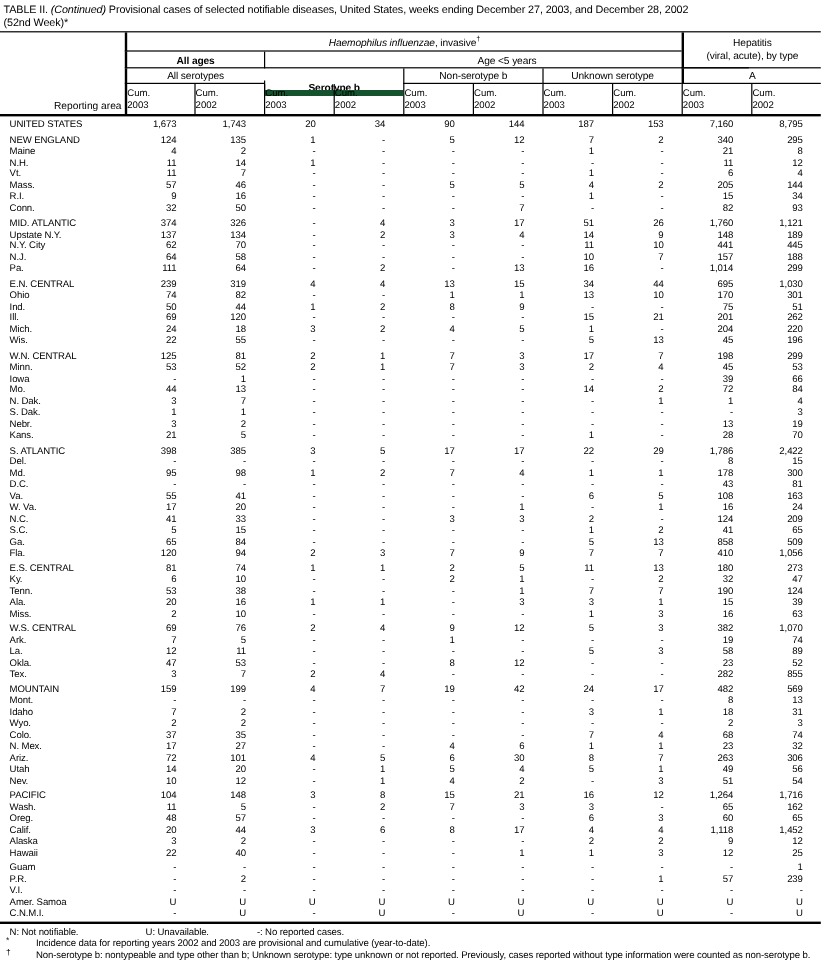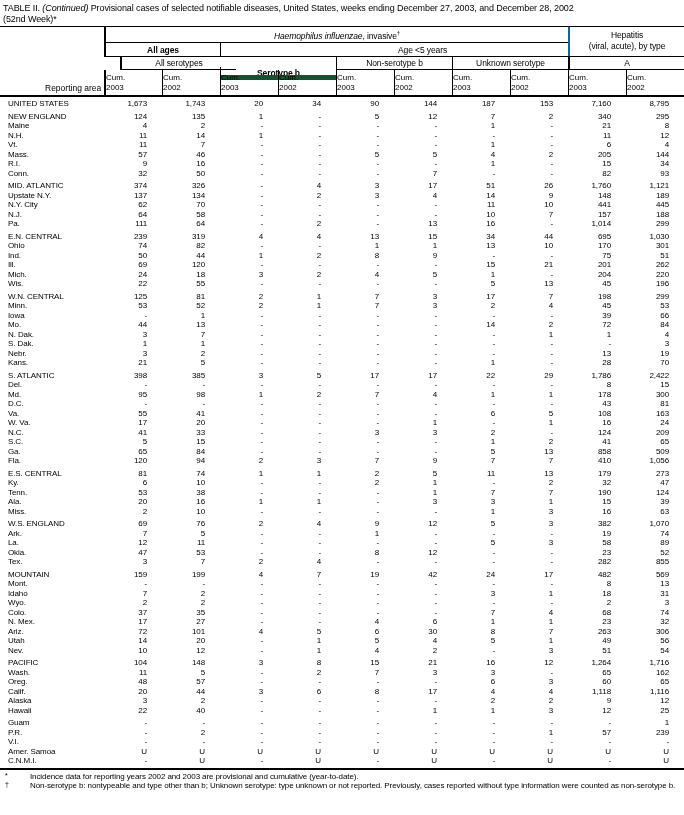--- a/index.html
+++ b/index.html
@@ -11,24 +11,24 @@
   .title { padding:3px 3px 2px 3px; font-size:9px; line-height:10.5px; letter-spacing:-0.1px; }
 
   
   .tbl { position:relative; }
   .thead { position:relative; height:68px; border-top:1.5px solid #000; border-bottom:2.5px solid #000; box-sizing:content-box; }
   .thead div { box-sizing:border-box; }
   .hcell { position:absolute; text-align:center; font-size:8.5px; letter-spacing:-0.1px; overflow:hidden; white-space:nowrap; }
   .h-reporting { position:absolute; left:4px; bottom:2px; font-size:8.5px;padding-left:41px; }
   .h-hib { left:104px; top:0; width:464px; height:16px; border-left:2px solid #000; border-bottom:1px solid #000; padding-top:3px; }
   .h-hib sup { font-size:6px; }
-  .h-hep { left:568px; top:0; width:116px; height:30px; border-left:2px solid #0369a1; border-bottom:1px solid #000; padding-top:3px; line-height:11px; }
+  .h-hep { left:568px; top:0; width:116px; height:30px; border-left:2px solid #000000; border-bottom:1px solid #000; padding-top:3px; line-height:11px; }
   .h-allages { left:104px; top:16px; width:116px; height:14px; border-left:2px solid #000; border-bottom:1px solid #000; padding-top:2px;font-weight:bold; }
   .h-age5 { left:220px; top:16px; width:404px; height:14px; border-left:1.5px solid #000; border-bottom:1px solid #000; padding-top:2px; }
-  .h-allsero { left:104px; top:30px; width:116px; height:13px; border-left:2px solid #000; border-bottom:1px solid #000; padding-top:1px;margin-left:16px; }
+  .h-allsero { left:104px; top:30px; width:116px; height:13px; border-left:2px solid #000; border-bottom:1px solid #000; padding-top:1px; }
   .h-serob  { left:220px; top:40px; width:116px; height:13px; border-left:1.5px solid #000; border-bottom:5px solid #14532d; padding-top:1px;font-weight:bold; }
   .h-nonb   { left:336px; top:30px; width:116px; height:13px; border-left:1.5px solid #000; border-bottom:1px solid #000; padding-top:1px; }
   .h-unk    { left:452px; top:30px; width:116px; height:13px; border-left:1.5px solid #000; border-bottom:1px solid #000; padding-top:1px; }
   .h-a      { left:568px; top:30px; width:116px; height:13px; border-left:2px solid #000; border-bottom:1px solid #000; padding-top:1px; }
   .h-cums { position:absolute; left:104px; top:43px; width:580px; height:25px; display:flex; }
   .h-cum { width:58px; font-size:8px; line-height:9.5px; padding-top:3px; border-left:0.75px solid #000; }
   .h-cum.first { border-left:2px solid #000; }
   .h-cum.grp { border-left:1.5px solid #000; }
 
   
@@ -598,21 +598,21 @@
         <div class="row gap">
           <div class="c-label">E.S. CENTRAL</div>
           <div class="c-val">81</div>
           <div class="c-val">74</div>
           <div class="c-val">1</div>
           <div class="c-val">1</div>
           <div class="c-val">2</div>
           <div class="c-val">5</div>
           <div class="c-val">11</div>
           <div class="c-val">13</div>
-          <div class="c-val">179</div>
+          <div class="c-val">180</div>
           <div class="c-val">273</div>
         </div>
         <div class="row">
           <div class="c-label">Ky.</div>
           <div class="c-val">6</div>
           <div class="c-val">10</div>
           <div class="c-val">-</div>
           <div class="c-val">-</div>
           <div class="c-val">2</div>
           <div class="c-val">1</div>
@@ -654,21 +654,21 @@
           <div class="c-val">-</div>
           <div class="c-val">-</div>
           <div class="c-val">-</div>
           <div class="c-val">-</div>
           <div class="c-val">1</div>
           <div class="c-val">3</div>
           <div class="c-val">16</div>
           <div class="c-val">63</div>
         </div>
         <div class="row gap">
-          <div class="c-label">W.S. ENGLAND</div>
+          <div class="c-label">W.S. CENTRAL</div>
           <div class="c-val">69</div>
           <div class="c-val">76</div>
           <div class="c-val">2</div>
           <div class="c-val">4</div>
           <div class="c-val">9</div>
           <div class="c-val">12</div>
           <div class="c-val">5</div>
           <div class="c-val">3</div>
           <div class="c-val">382</div>
           <div class="c-val">1,070</div>
@@ -885,21 +885,21 @@
           <div class="c-label">Calif.</div>
           <div class="c-val">20</div>
           <div class="c-val">44</div>
           <div class="c-val">3</div>
           <div class="c-val">6</div>
           <div class="c-val">8</div>
           <div class="c-val">17</div>
           <div class="c-val">4</div>
           <div class="c-val">4</div>
           <div class="c-val">1,118</div>
-          <div class="c-val">1,116</div>
+          <div class="c-val">1,452</div>
         </div>
         <div class="row">
           <div class="c-label">Alaska</div>
           <div class="c-val">3</div>
           <div class="c-val">2</div>
           <div class="c-val">-</div>
           <div class="c-val">-</div>
           <div class="c-val">-</div>
           <div class="c-val">-</div>
           <div class="c-val">2</div>
@@ -983,17 +983,20 @@
           <div class="c-val">-</div>
           <div class="c-val">U</div>
           <div class="c-val">-</div>
           <div class="c-val">U</div>
         </div>
       </div>
     <div class="botrule"></div>
   </div>
 
   <div class="footnotes">
+    <div class="legend">
+      <span class="l1">N: Not notifiable.</span><span class="l2">U: Unavailable.</span><span>-: No reported cases.</span>
+    </div>
     <div class="fn"><span class="marker">*</span><span>Incidence data for reporting years 2002 and 2003 are provisional and cumulative (year-to-date).</span></div>
     <div class="fn"><span class="marker">†</span><span>Non-serotype b: nontypeable and type other than b; Unknown serotype: type unknown or not reported. Previously, cases reported without type information were counted as non-serotype b.</span></div>
   </div>
 
 </div>
 
 </body></html>

